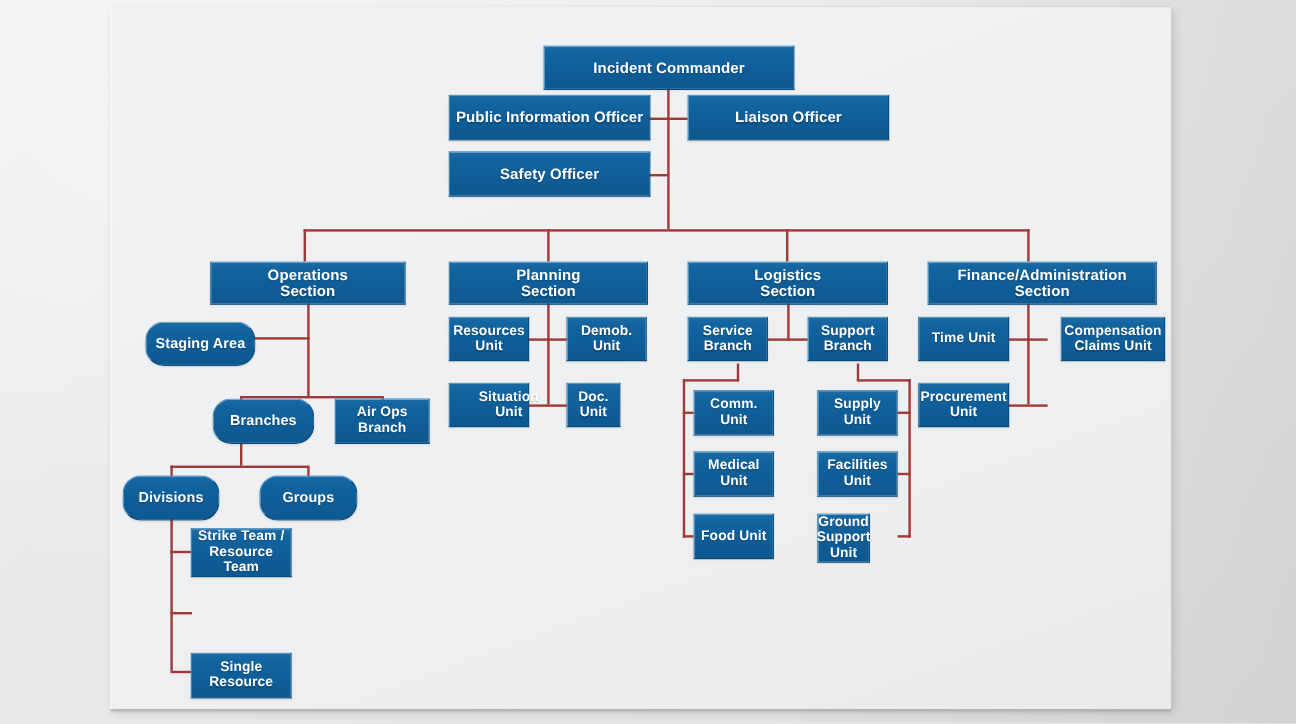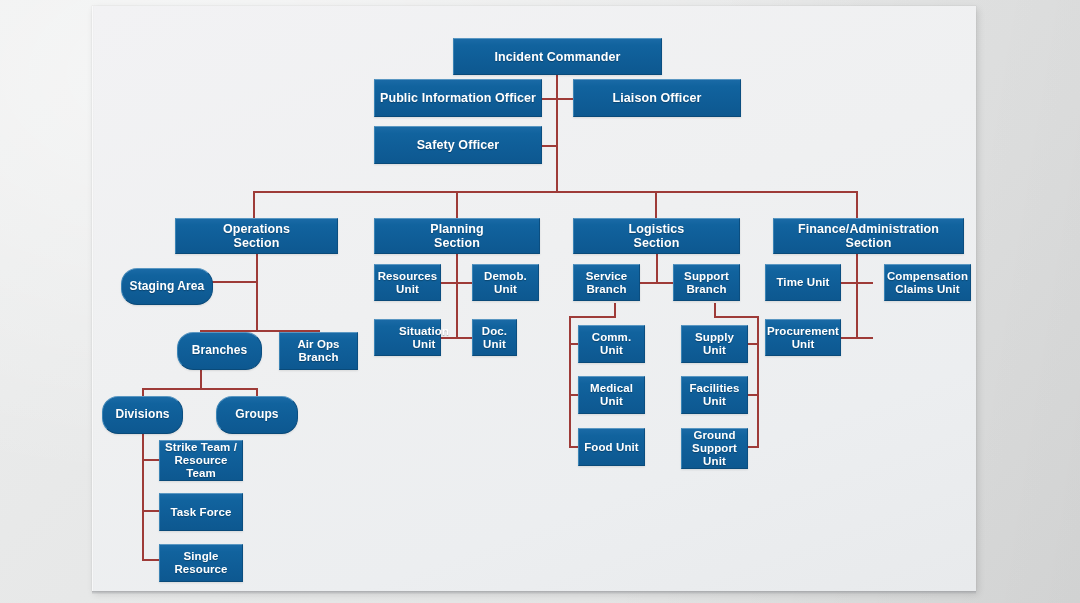--- a/index.html
+++ b/index.html
@@ -203,23 +203,20 @@
         <span>Divisions</span>
       </div>
       <div class="node s-md" style="left:124px; top:390px; width:82px; height:38px;">
         <span>Groups</span>
       </div>
       <div class="node s-sm" style="left:67px; top:434px; width:84px; height:41px;">
         <span>Strike Team /
 Resource
 Team</span>
       </div>
-      <div class="node s-sm" style="left:67px; top:487px; width:84px; height:38px;">
-        <span>Task Force</span>
-      </div>
       <div class="node s-sm" style="left:67px; top:538px; width:84px; height:38px;">
         <span>Single
 Resource</span>
       </div>
 
       <div class="node s-sm" style="left:282px; top:258px; width:67px; height:37px;">
         <span>Resources
 Unit</span>
       </div>
       <div class="node s-sm" style="left:380px; top:258px; width:67px; height:37px;">
@@ -255,21 +252,21 @@
         <span>Food Unit</span>
       </div>
       <div class="node s-sm" style="left:589px; top:319px; width:67px; height:38px;">
         <span>Supply
 Unit</span>
       </div>
       <div class="node s-sm" style="left:589px; top:370px; width:67px; height:38px;">
         <span>Facilities
 Unit</span>
       </div>
-      <div class="node s-sm" style="left:589px; top:422px; width:67px; height:41px;">
+      <div class="node s-sm" style="left:589px; top:422px; width:44px; height:41px;">
         <span>Ground
 Support
 Unit</span>
       </div>
 
       <div class="node s-sm" style="left:673px; top:258px; width:76px; height:37px;">
         <span>Time Unit</span>
       </div>
       <div class="node s-sm" style="left:780px; top:258px; width:87px; height:37px;margin-left:12px;">
         <span>Compensation

